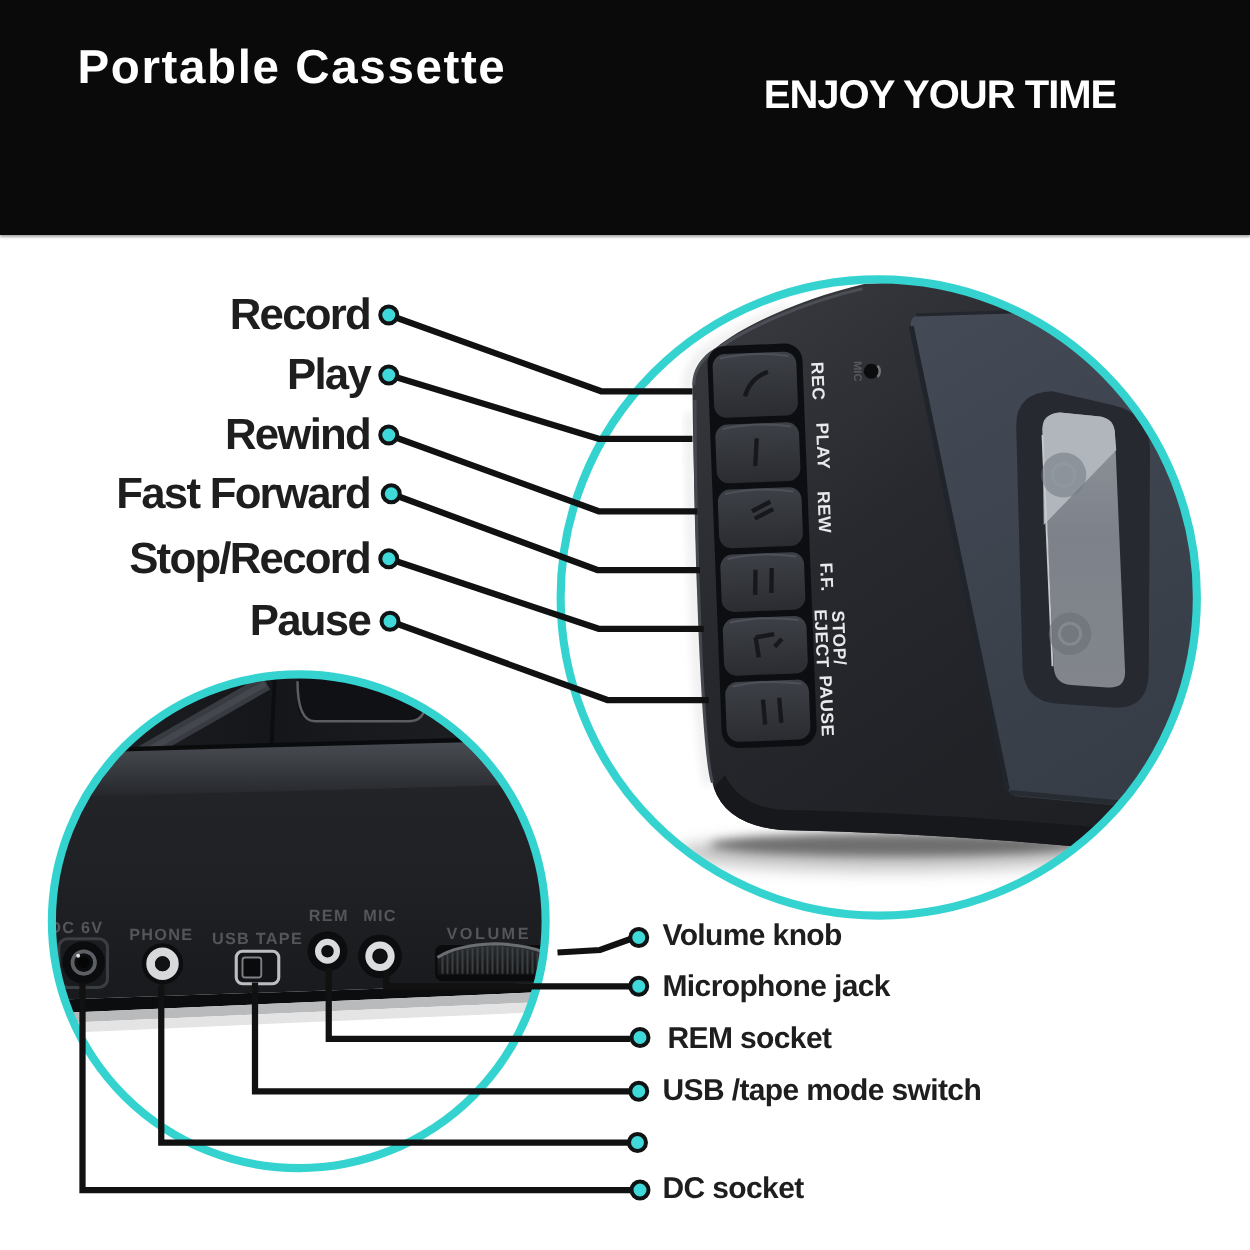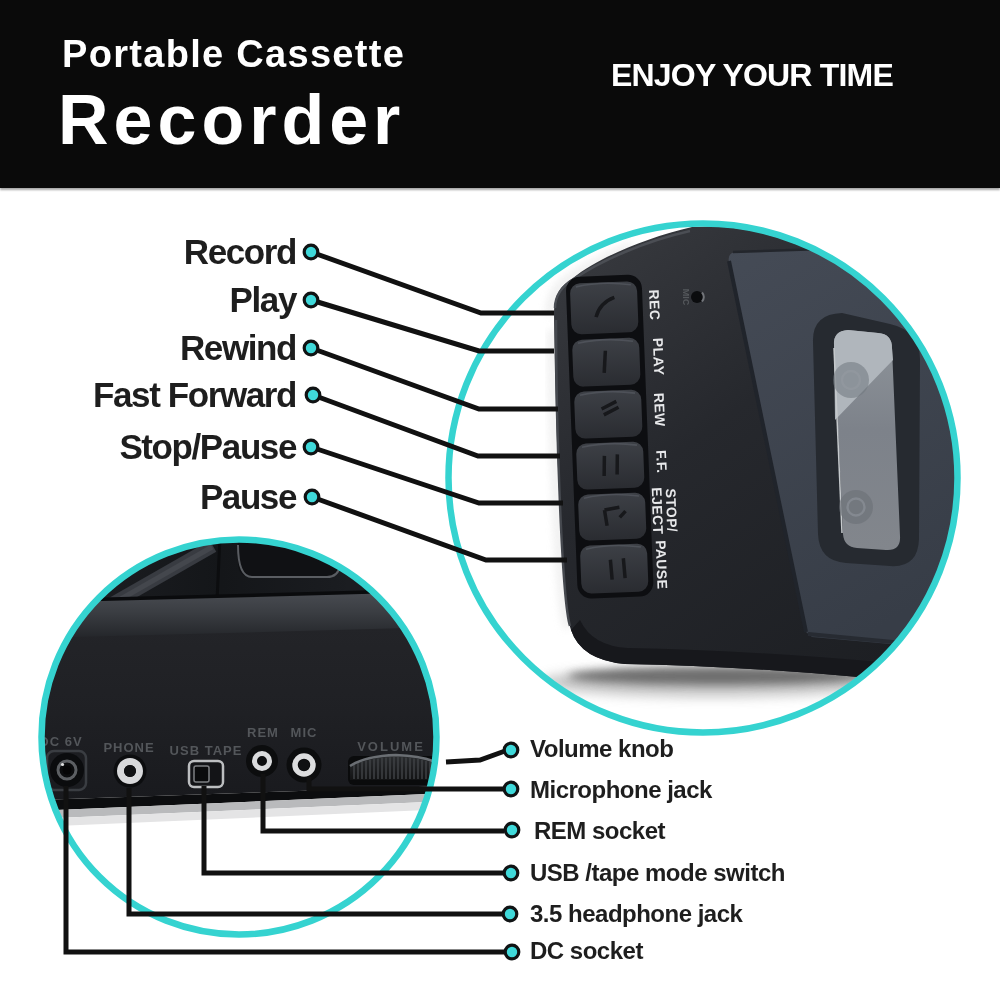--- a/index.html
+++ b/index.html
@@ -11,35 +11,33 @@
   .t3{position:absolute;left:611px;top:57px;color:#fff;font-weight:bold;font-size:32px;letter-spacing:-0.8px;}
   .lblL{position:absolute;right:704px;white-space:nowrap;color:#1e1e1e;font-weight:bold;font-size:35px;line-height:36px;letter-spacing:-1.4px;}
   .lblR{position:absolute;left:530px;white-space:nowrap;color:#1e1e1e;font-weight:bold;font-size:24px;line-height:36px;letter-spacing:-0.5px;}
   svg{position:absolute;left:0;top:0;}
 </style>
 </head>
 <body>
 <div class="page">
   <div class="hdr"></div>
   <div class="t1">Portable Cassette</div>
-  <div class="t2">Recorder</div>
   <div class="t3">ENJOY YOUR TIME</div>
 
   <div class="lblL" style="top:234px;text-align:right;">Record</div>
   <div class="lblL" style="top:282px;">Play</div>
   <div class="lblL" style="top:330px;">Rewind</div>
   <div class="lblL" style="top:377px;">Fast Forward</div>
-  <div class="lblL" style="top:429px;">Stop/Pause</div>
+  <div class="lblL" style="top:429px;">Stop/Record</div>
   <div class="lblL" style="top:479px;">Pause</div>
 
   <div class="lblR" style="top:731px;">Volume knob</div>
   <div class="lblR" style="top:772px;">Microphone jack</div>
   <div class="lblR" style="top:813px;padding-left:4px;">REM socket</div>
   <div class="lblR" style="top:855px;">USB /tape mode switch</div>
-  <div class="lblR" style="top:896px;">3.5 headphone jack</div>
   <div class="lblR" style="top:933px;">DC socket</div>
 
   <svg width="1000" height="1000" viewBox="0 0 1000 1000">
     <defs>
       <filter id="blur4" x="-40%" y="-40%" width="180%" height="180%">
           <feGaussianBlur stdDeviation="4"></feGaussianBlur>
         </filter>
       <filter id="blur6" x="-40%" y="-40%" width="180%" height="180%">
           <feGaussianBlur stdDeviation="6"></feGaussianBlur>
         </filter>

